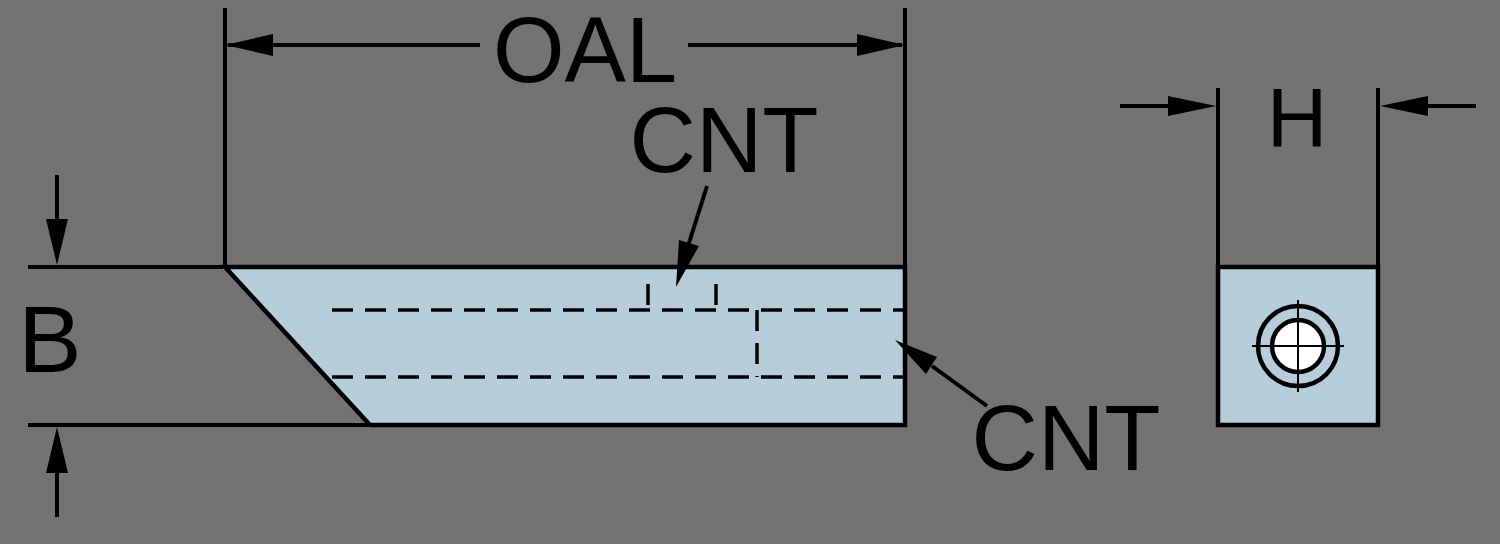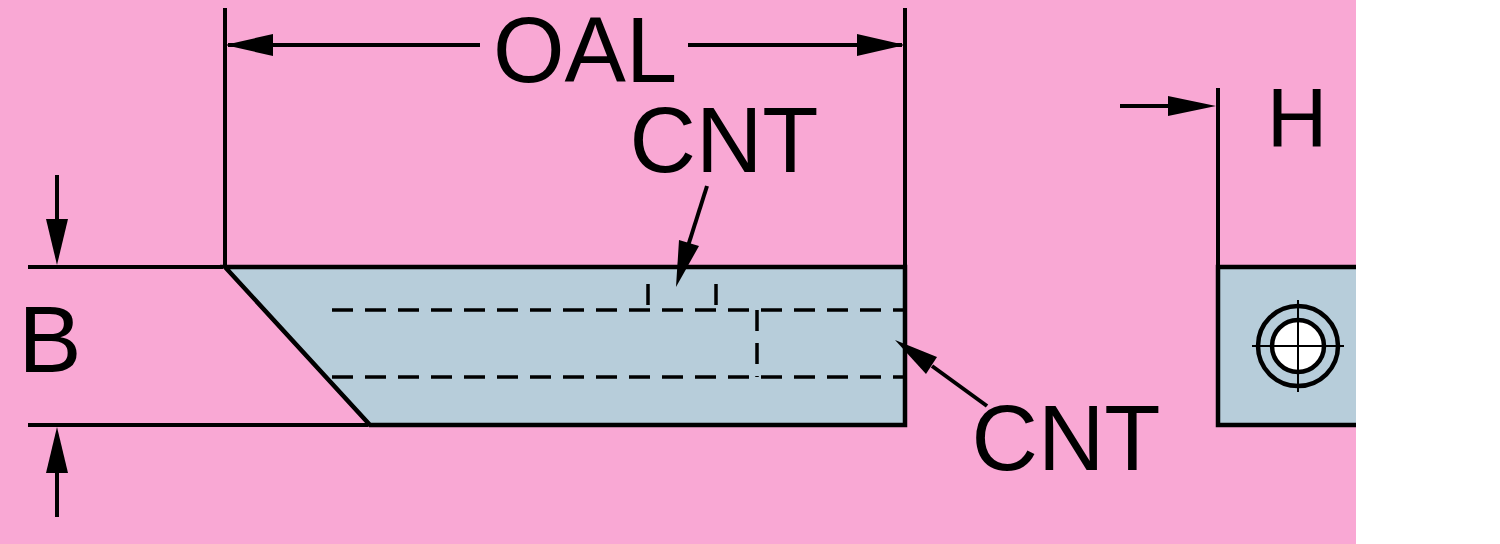--- a/index.html
+++ b/index.html
@@ -2,23 +2,23 @@
 <html><head>
 <meta charset="utf-8">
 <style>
   html, body {
     margin: 0;
     padding: 0;
     background: #ffffff;
   }
   .stage {
     position: relative;
-    width: 1356px;
+    width: 1500px;
     height: 544px;
-    background: #f9a8d4;
+    background: #737373;
     overflow: hidden;
   }
   svg text {
     font-family: "Liberation Sans", sans-serif;
     fill: #000000;
   }
   .outline      { fill: none; stroke: #000000; stroke-width: 4.5; }
   .dimline      { fill: none; stroke: #000000; stroke-width: 4;   }
   .hidden-line  { fill: none; stroke: #000000; stroke-width: 3.5; stroke-dasharray: 21 12; }
   .thin         { fill: none; stroke: #000000; stroke-width: 2;   }

